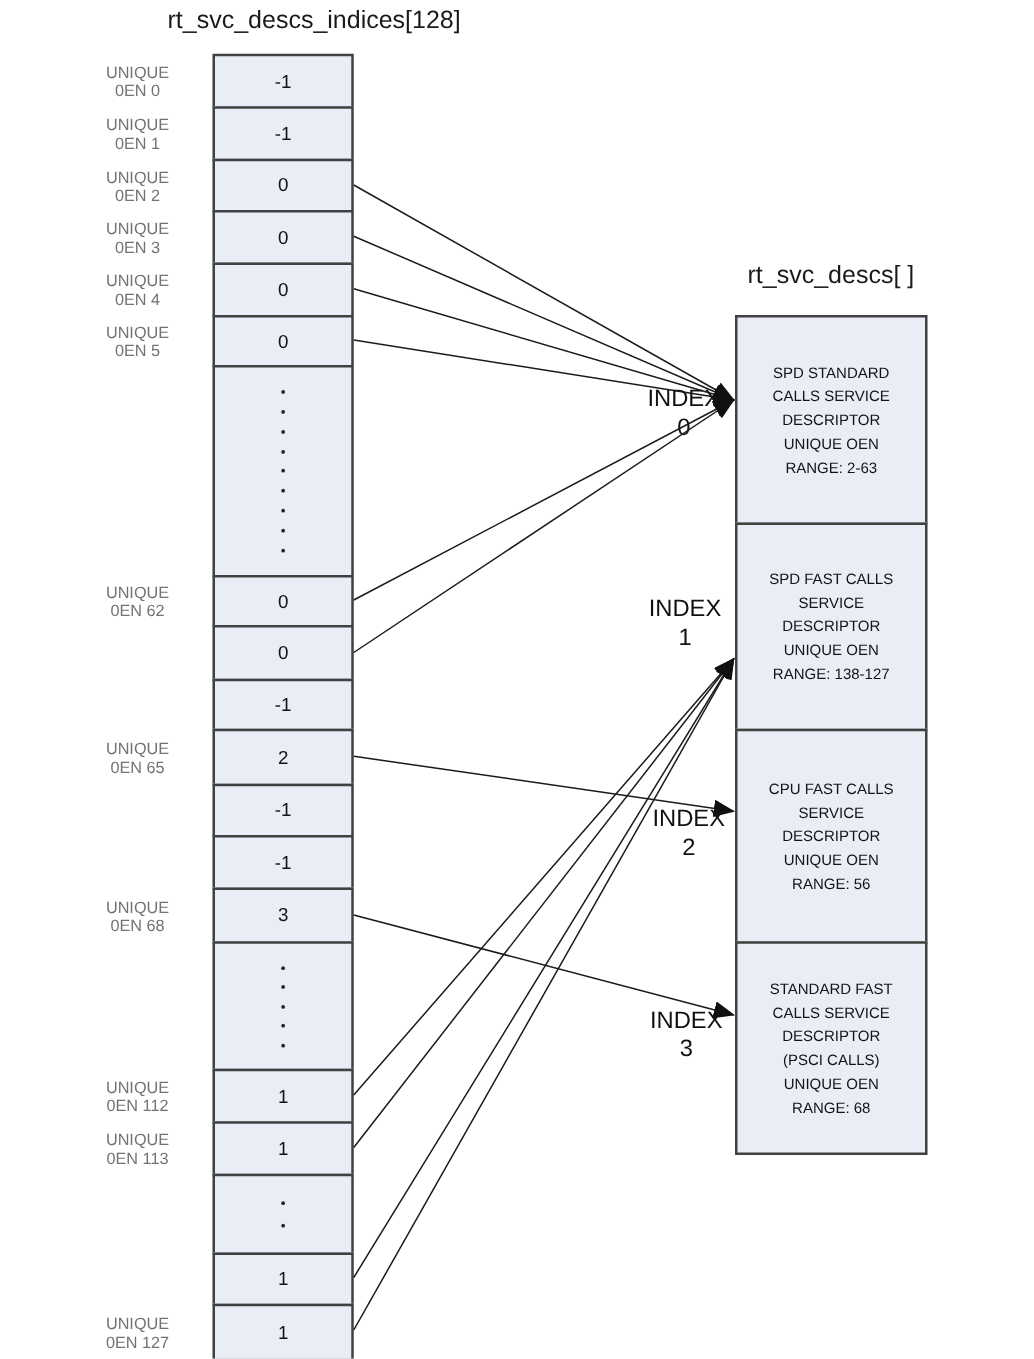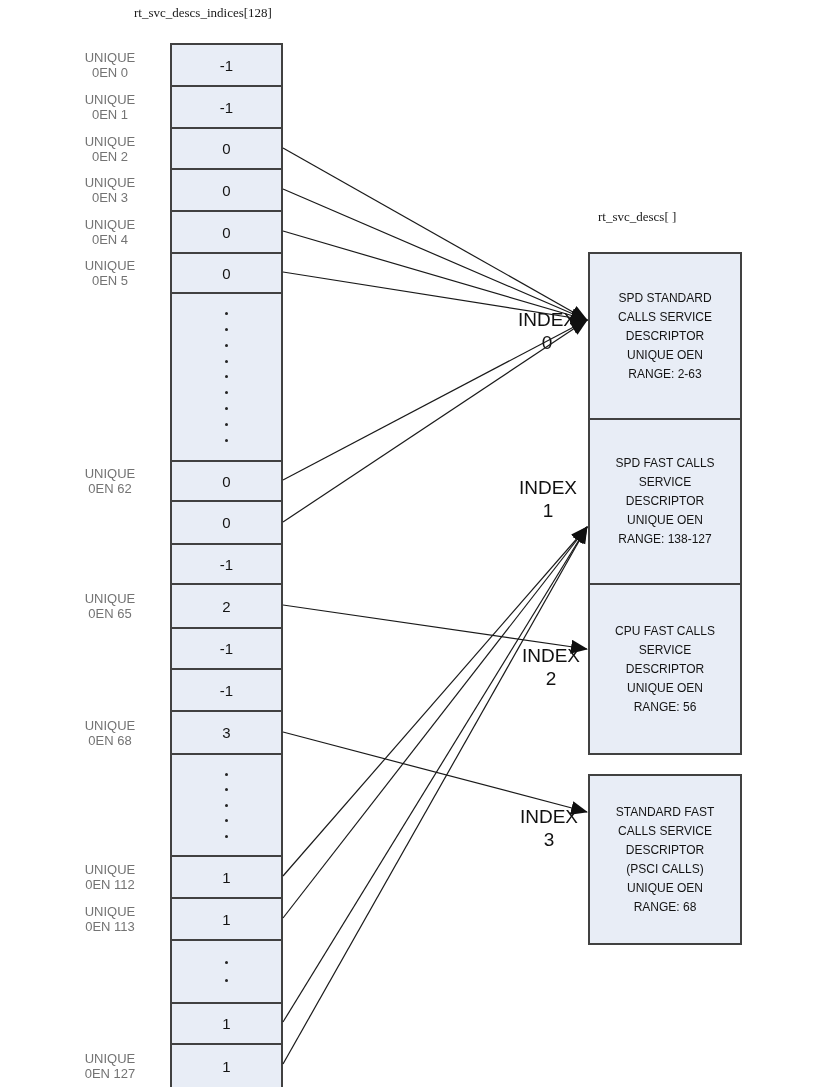--- a/index.html
+++ b/index.html
@@ -2,21 +2,21 @@
 <html><head>
 <meta charset="utf-8">
 <style>
   html,body { margin:0; padding:0; background:#ffffff; }
   #stage {
     position:relative; width:827px; height:1087px; overflow:hidden;
     background:#ffffff; color:#1a1a1a;
     font-family:"Liberation Sans", sans-serif;
   }
   .title {
-    position:absolute; font-size:13px; white-space:nowrap; color:#1a1a1a;font-family:Liberation Serif, serif;
+    position:absolute; font-size:20px; white-space:nowrap; color:#1a1a1a;
   }
   #left-title  { left:134px; top:5px; }
   #right-title { left:598px; top:209px; }
 
   .cell {
     position:absolute; box-sizing:border-box;
     border:2px solid #414141; background:#e8edf6;
     display:flex; align-items:center; justify-content:center;
     font-size:15px; color:#141414;
   }
@@ -165,21 +165,21 @@
 UNIQUE OEN
 RANGE: 138-127</div>
     </div>
     <div class="desc-box" style="top: 583px; height: 172px;">
       <div class="desc-text">CPU FAST CALLS
 SERVICE
 DESCRIPTOR
 UNIQUE OEN
 RANGE: 56</div>
     </div>
-    <div class="desc-box" style="top: 774px; height: 171px;">
+    <div class="desc-box" style="top: 753px; height: 171px;">
       <div class="desc-text">STANDARD FAST
 CALLS SERVICE
 DESCRIPTOR
 (PSCI CALLS)
 UNIQUE OEN
 RANGE: 68</div>
     </div>
     <div class="index-label" style="left: 547px; top: 308px;">INDEX
 0</div>
     <div class="index-label" style="left: 548px; top: 476px;">INDEX

